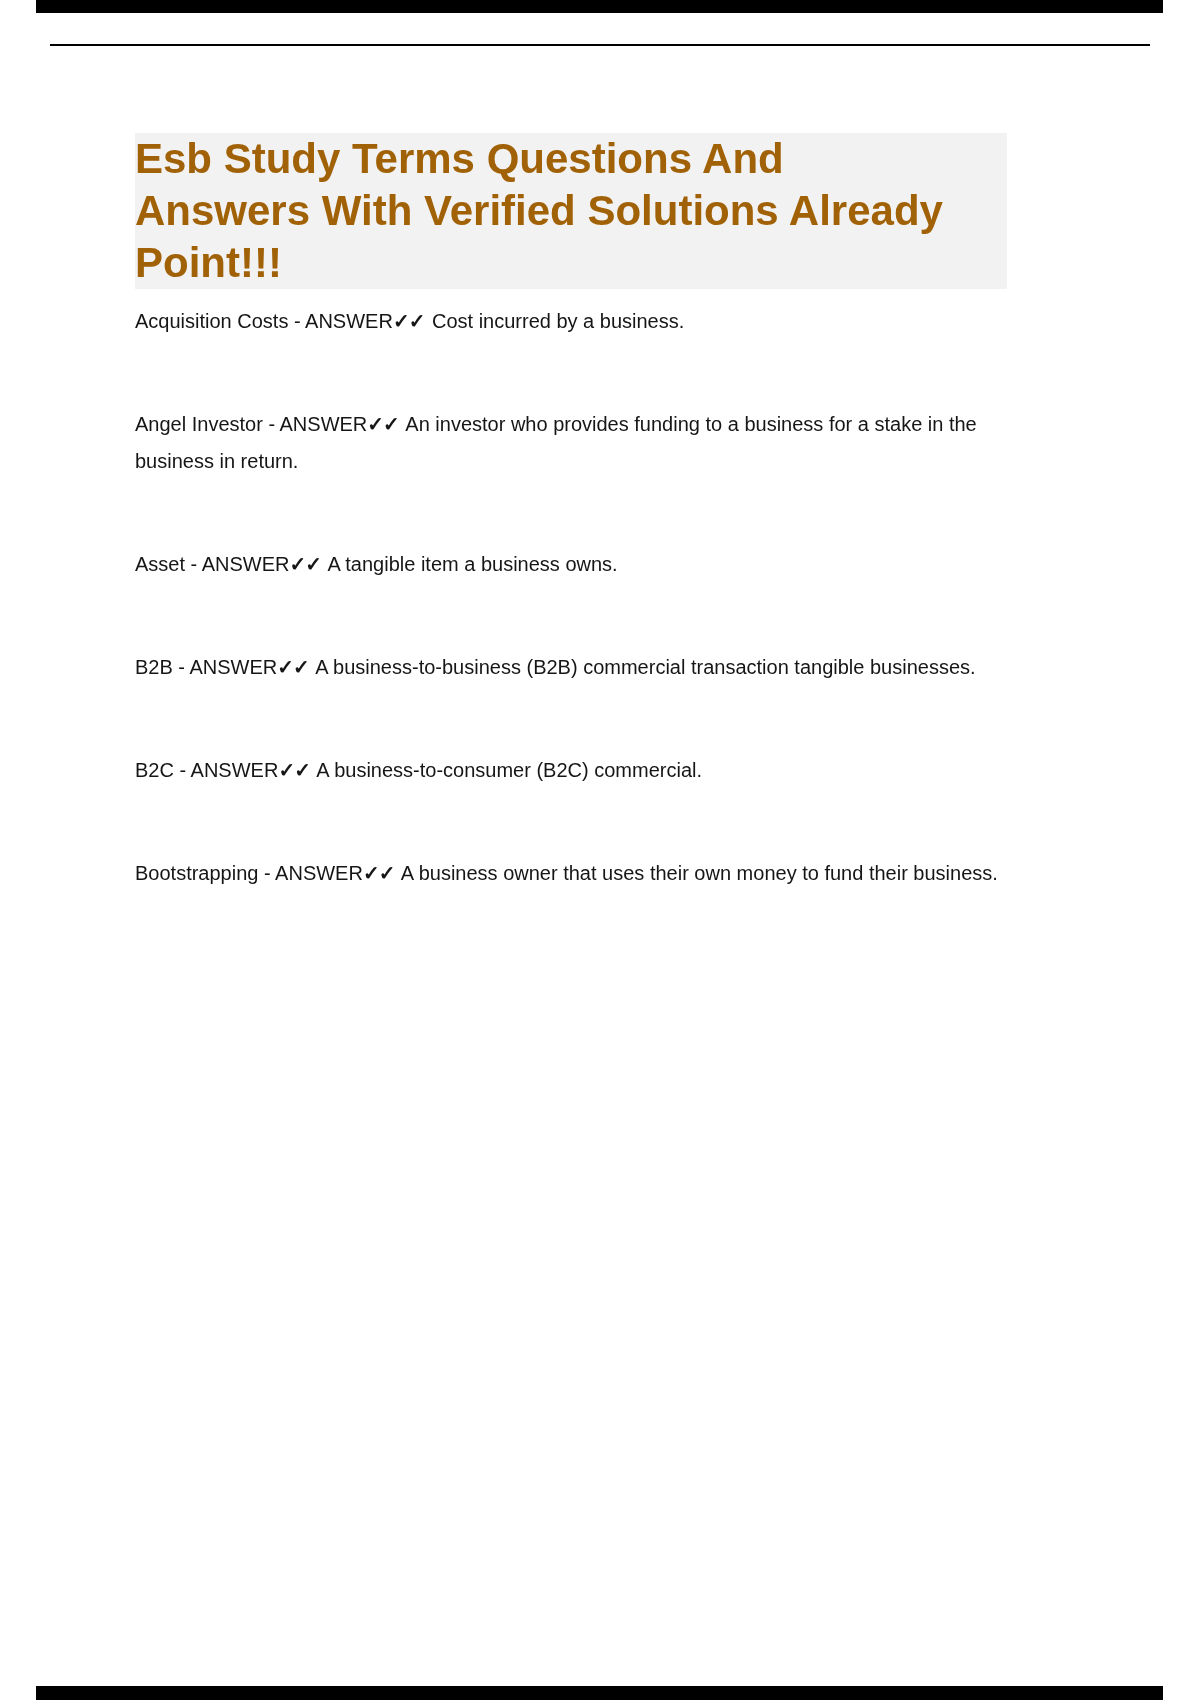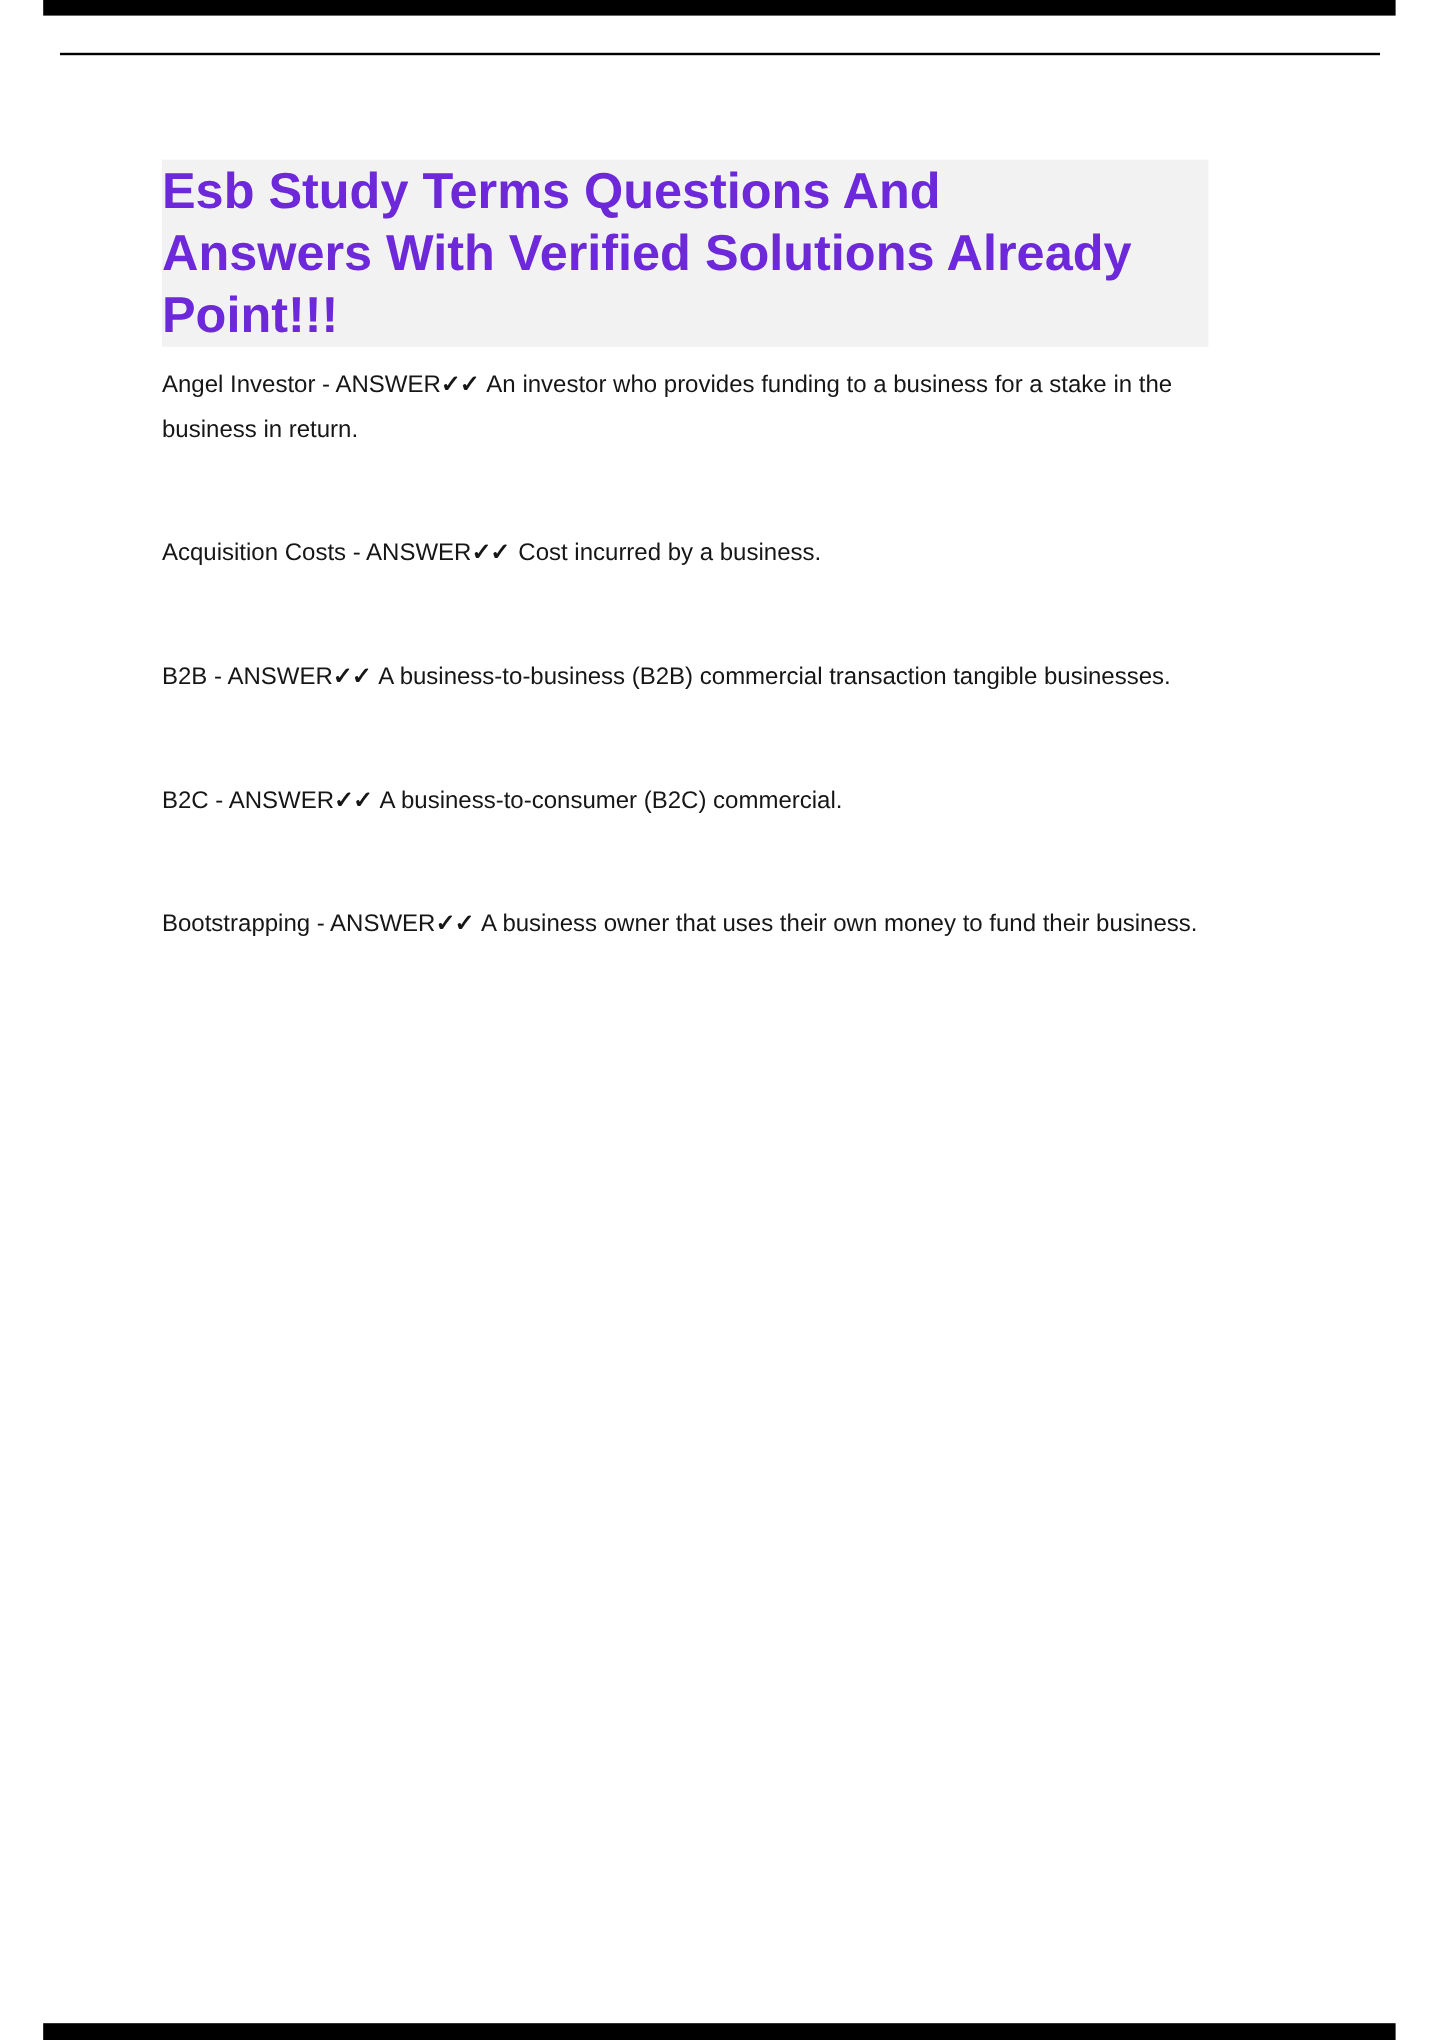--- a/index.html
+++ b/index.html
@@ -42,21 +42,21 @@
   .content {
     position: absolute;
     left: 135px;
     top: 133px;
     width: 872px;
   }
   .doc-title {
     font-size: 42px;
     font-weight: bold;
     line-height: 52px;
-    color: #6d28d9;
+    color: #a16207;
     margin: 0 0 14px 0;
     background: #f2f2f2;
   }
   .doc-title div {
     white-space: nowrap;
   }
   .entry {
     font-size: 20px;
     line-height: 37px;
     margin: 0 0 66px 0;
@@ -75,22 +75,23 @@
   <div class="top-bar"></div>
   <div class="header-rule"></div>
 
   <div class="content">
     <h1 class="doc-title">
         <div>Esb Study Terms Questions And</div>
         <div>Answers With Verified Solutions Already</div>
         <div>Point!!!</div>
       </h1>
     <div id="entries">
+        <p class="entry"><span>Acquisition Costs</span> - <span>ANSWER</span><span class="checks">✓✓</span><span> Cost incurred by a business.</span></p>
         <p class="entry"><span>Angel Investor</span> - <span>ANSWER</span><span class="checks">✓✓</span><span> An investor who provides funding to a business for a stake in the business in return.</span></p>
-        <p class="entry"><span>Acquisition Costs</span> - <span>ANSWER</span><span class="checks">✓✓</span><span> Cost incurred by a business.</span></p>
+        <p class="entry"><span>Asset</span> - <span>ANSWER</span><span class="checks">✓✓</span><span> A tangible item a business owns.</span></p>
         <p class="entry"><span>B2B</span> - <span>ANSWER</span><span class="checks">✓✓</span><span> A business-to-business (B2B) commercial transaction tangible businesses.</span></p>
         <p class="entry"><span>B2C</span> - <span>ANSWER</span><span class="checks">✓✓</span><span> A business-to-consumer (B2C) commercial.</span></p>
         <p class="entry"><span>Bootstrapping</span> - <span>ANSWER</span><span class="checks">✓✓</span><span> A business owner that uses their own money to fund their business.</span></p>
       </div>
   </div>
 
   <div class="bottom-bar"></div>
 </div>
 
 </body></html>

